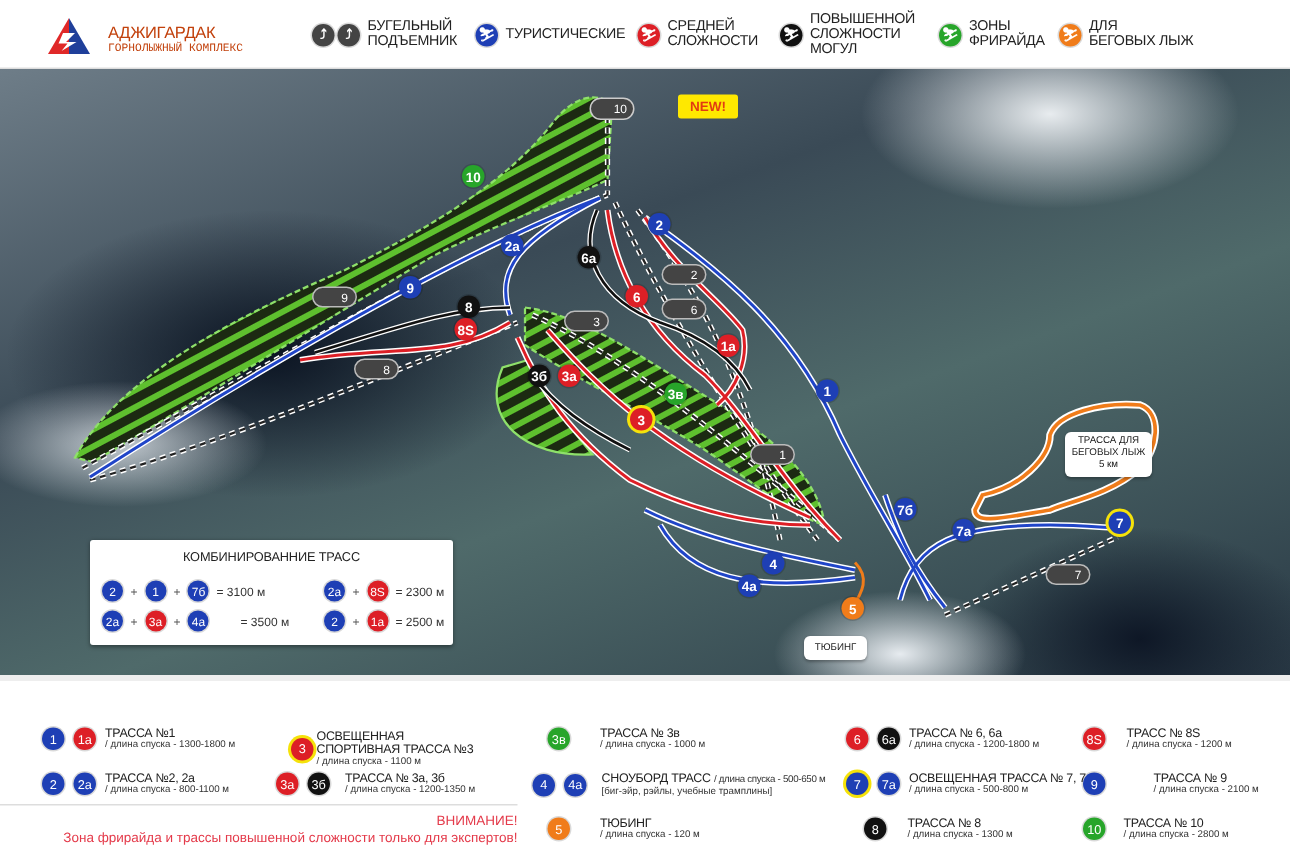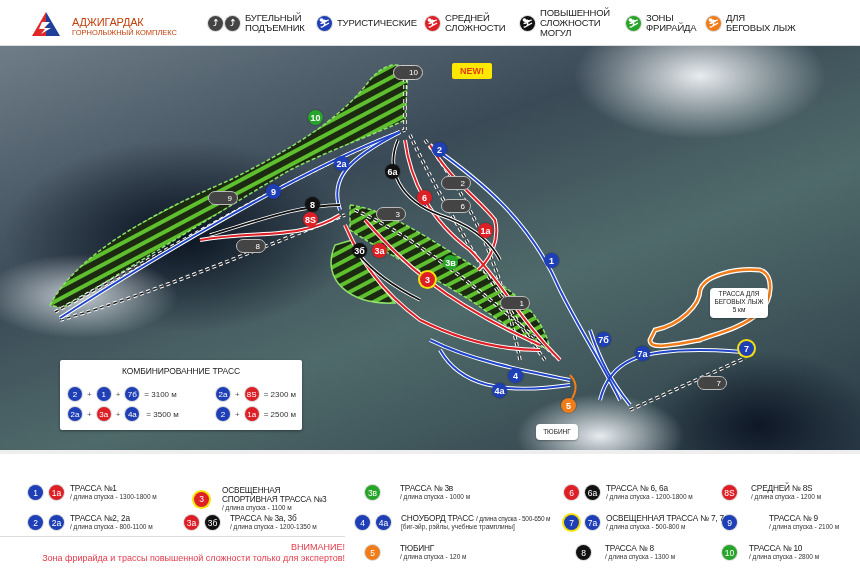--- a/index.html
+++ b/index.html
@@ -4,21 +4,21 @@
 <style>
   * { box-sizing: border-box; margin: 0; padding: 0; }
   html, body { width: 860px; height: 568px; overflow: hidden; background: #fff; font-family: "Liberation Sans", sans-serif; }
   #root { position: relative; width: 860px; height: 568px; background: #f4f4f4; }
 
   
   .header { position: absolute; left: 0; top: 0; width: 860px; height: 46px; background: #fff; border-bottom: 1px solid #ddd; }
   .logo { position: absolute; left: 32px; top: 12px; width: 28px; height: 24px; }
   .brand { position: absolute; left: 72px; top: 16px; color: #c2410c; }
   .brand .t1 { font-size: 11px; letter-spacing: -0.2px; line-height: 12px; }
-  .brand .t2 { font-size: 7.5px; line-height: 10px; }
+  .brand .t2 { font-size: 7.5px; line-height: 10px; font-family: Liberation Mono, monospace; }
   .leg { position: absolute; top: 0; height: 46px; display: flex; align-items: center; }
   .leg .lbl { font-size: 9.5px; line-height: 10px; color: #222; margin-left: 5px; letter-spacing: -0.2px; }
   .ic { width: 15px; height: 15px; border-radius: 50%; display: inline-flex; align-items: center; justify-content: center; color: #fff; font-size: 9px; font-weight: bold; box-shadow: 0 0 0 1px rgba(0,0,0,0.15); }
   .ic + .ic { margin-left: 2px; }
 
   
   .map { position: absolute; left: 0; top: 46px; width: 860px; height: 404px; overflow: hidden;
     background:
       radial-gradient(ellipse 180px 90px at 700px 30px, #e8ecef 0%, rgba(220,225,230,0) 70%),
       radial-gradient(ellipse 140px 60px at 80px 250px, rgba(230,235,240,0.8) 0%, rgba(0,0,0,0) 70%),
@@ -286,21 +286,21 @@
           <span class="op">+</span>
         <span class="ic c-blue">7б</span>
         <span style="margin-left:5px">= 3100 м</span>
       </div>
       <div class="crow" style="left:8px;top:47px">
         <span class="ic c-blue">2a</span>
           <span class="op">+</span>
         <span class="ic c-red">3a</span>
           <span class="op">+</span>
         <span class="ic c-blue">4a</span>
-        <span style="margin-left:7px">= 3500 м</span>
+        <span style="margin-left:21px">= 3500 м</span>
       </div>
       <div class="crow" style="left:156px;top:27px">
         <span class="ic c-blue">2a</span>
           <span class="op">+</span>
         <span class="ic c-red">8S</span>
         <span style="margin-left:5px">= 2300 м</span>
       </div>
       <div class="crow" style="left:156px;top:47px">
         <span class="ic c-blue">2</span>
           <span class="op">+</span>
@@ -324,21 +324,21 @@
       <span class="ic c-blue">2</span>
       <span class="ic c-blue" style="margin-left:6px">2a</span>
       <div class="txt">
           <div class="name">ТРАССА №2, 2а</div>
           <div class="len">/ длина спуска - 800-1100 м</div>
         </div>
     </div>
 
     <div class="li" style="left:194px;top:32px;">
       <span class="ic c-red ring-yel">3</span>
-      <div class="txt" style="margin-left:13px">
+      <div class="txt" style="margin-left:2px">
           <div class="name">ОСВЕЩЕННАЯ</div>
           <div class="name">СПОРТИВНАЯ ТРАССА №3</div>
           <div class="len">/ длина спуска - 1100 м</div>
         </div>
     </div>
     <div class="li" style="left:184px;top:60px;">
       <span class="ic c-red">3a</span>
       <span class="ic c-black" style="margin-left:6px">3б</span>
       <div class="txt" style="margin-left:10px">
           <div class="name">ТРАССА № 3а, 3б</div>
@@ -389,21 +389,21 @@
       <span class="ic c-black">8</span>
       <div class="txt" style="margin-left:14px">
           <div class="name">ТРАССА № 8</div>
           <div class="len">/ длина спуска - 1300 м</div>
         </div>
     </div>
 
     <div class="li" style="left:722px;top:30px;">
       <span class="ic c-red">8S</span>
       <div class="txt" style="margin-left:14px">
-          <div class="name">СРЕДНЕЙ № 8S</div>
+          <div class="name">ТРАСС № 8S</div>
           <div class="len">/ длина спуска - 1200 м</div>
         </div>
     </div>
     <div class="li" style="left:722px;top:60px;">
       <span class="ic c-blue">9</span>
       <div class="txt" style="margin-left:32px">
           <div class="name">ТРАССА № 9</div>
           <div class="len">/ длина спуска - 2100 м</div>
         </div>
     </div>

